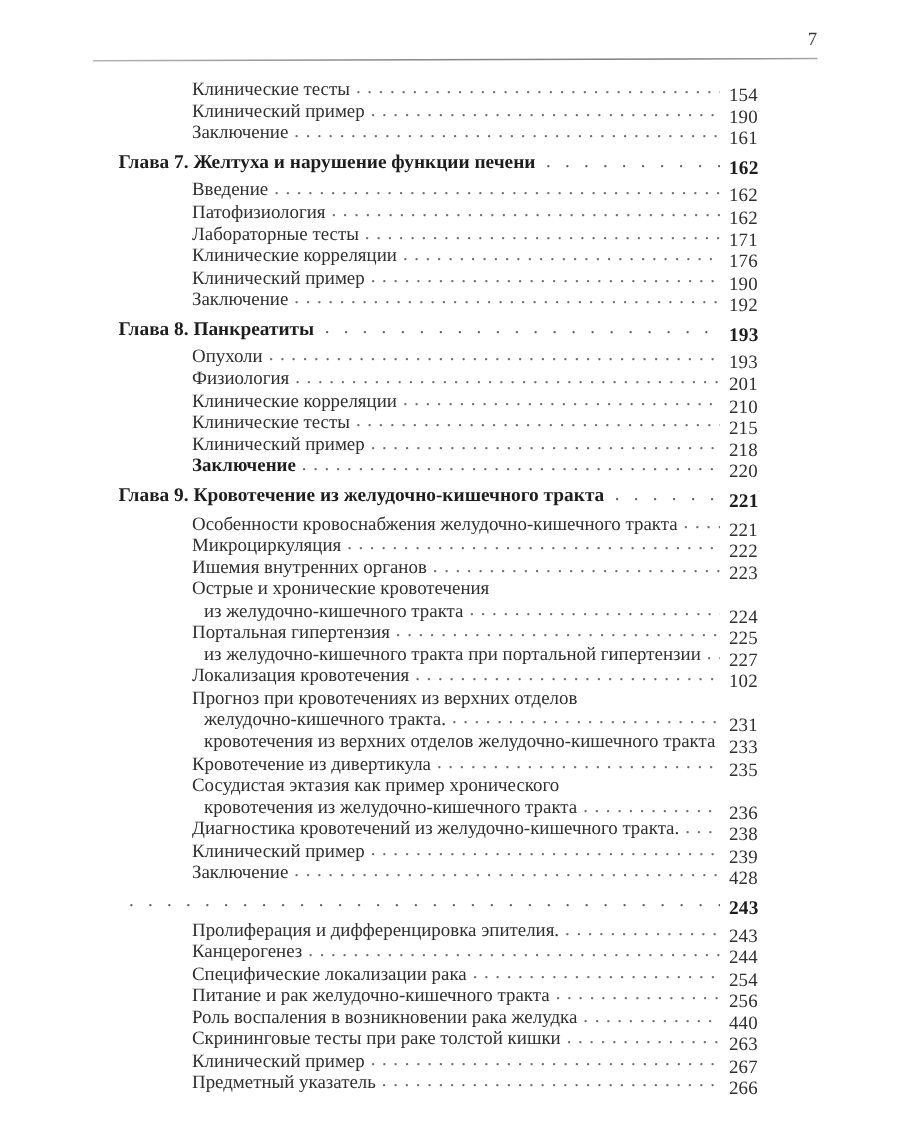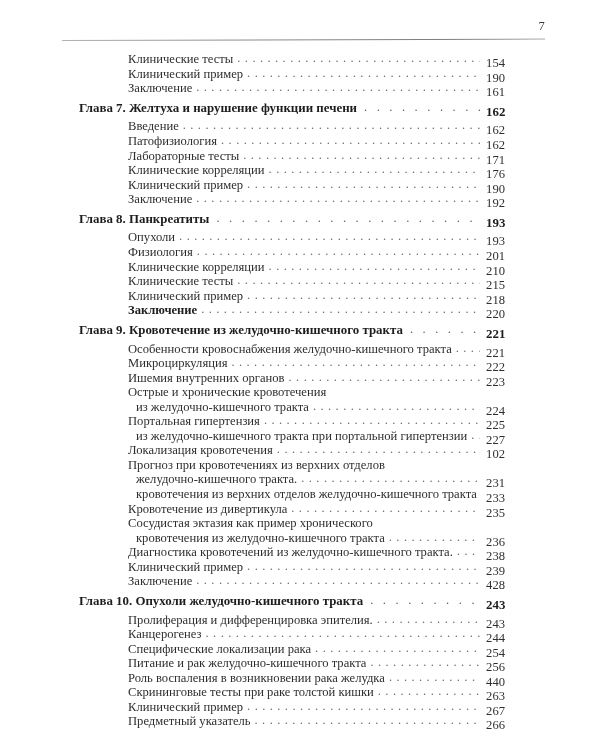--- a/index.html
+++ b/index.html
@@ -370,21 +370,20 @@
     </div>
     <div class="row lvl1">
       <div class="label">
         <span class="txt">Заключение</span>
         <span class="leader">.....................................................................</span>
       </div>
       <div class="num">428</div>
     </div>
     <div class="row chapter gap-before gap-after">
       <div class="label">
-        <span class="txt">Глава 10. Опухоли желудочно-кишечного тракта</span>
         <span class="leader">.....................................................................</span>
       </div>
       <div class="num">243</div>
     </div>
     <div class="row lvl1">
       <div class="label">
         <span class="txt">Пролиферация и дифференцировка эпителия.</span>
         <span class="leader">.....................................................................</span>
       </div>
       <div class="num">243</div>

